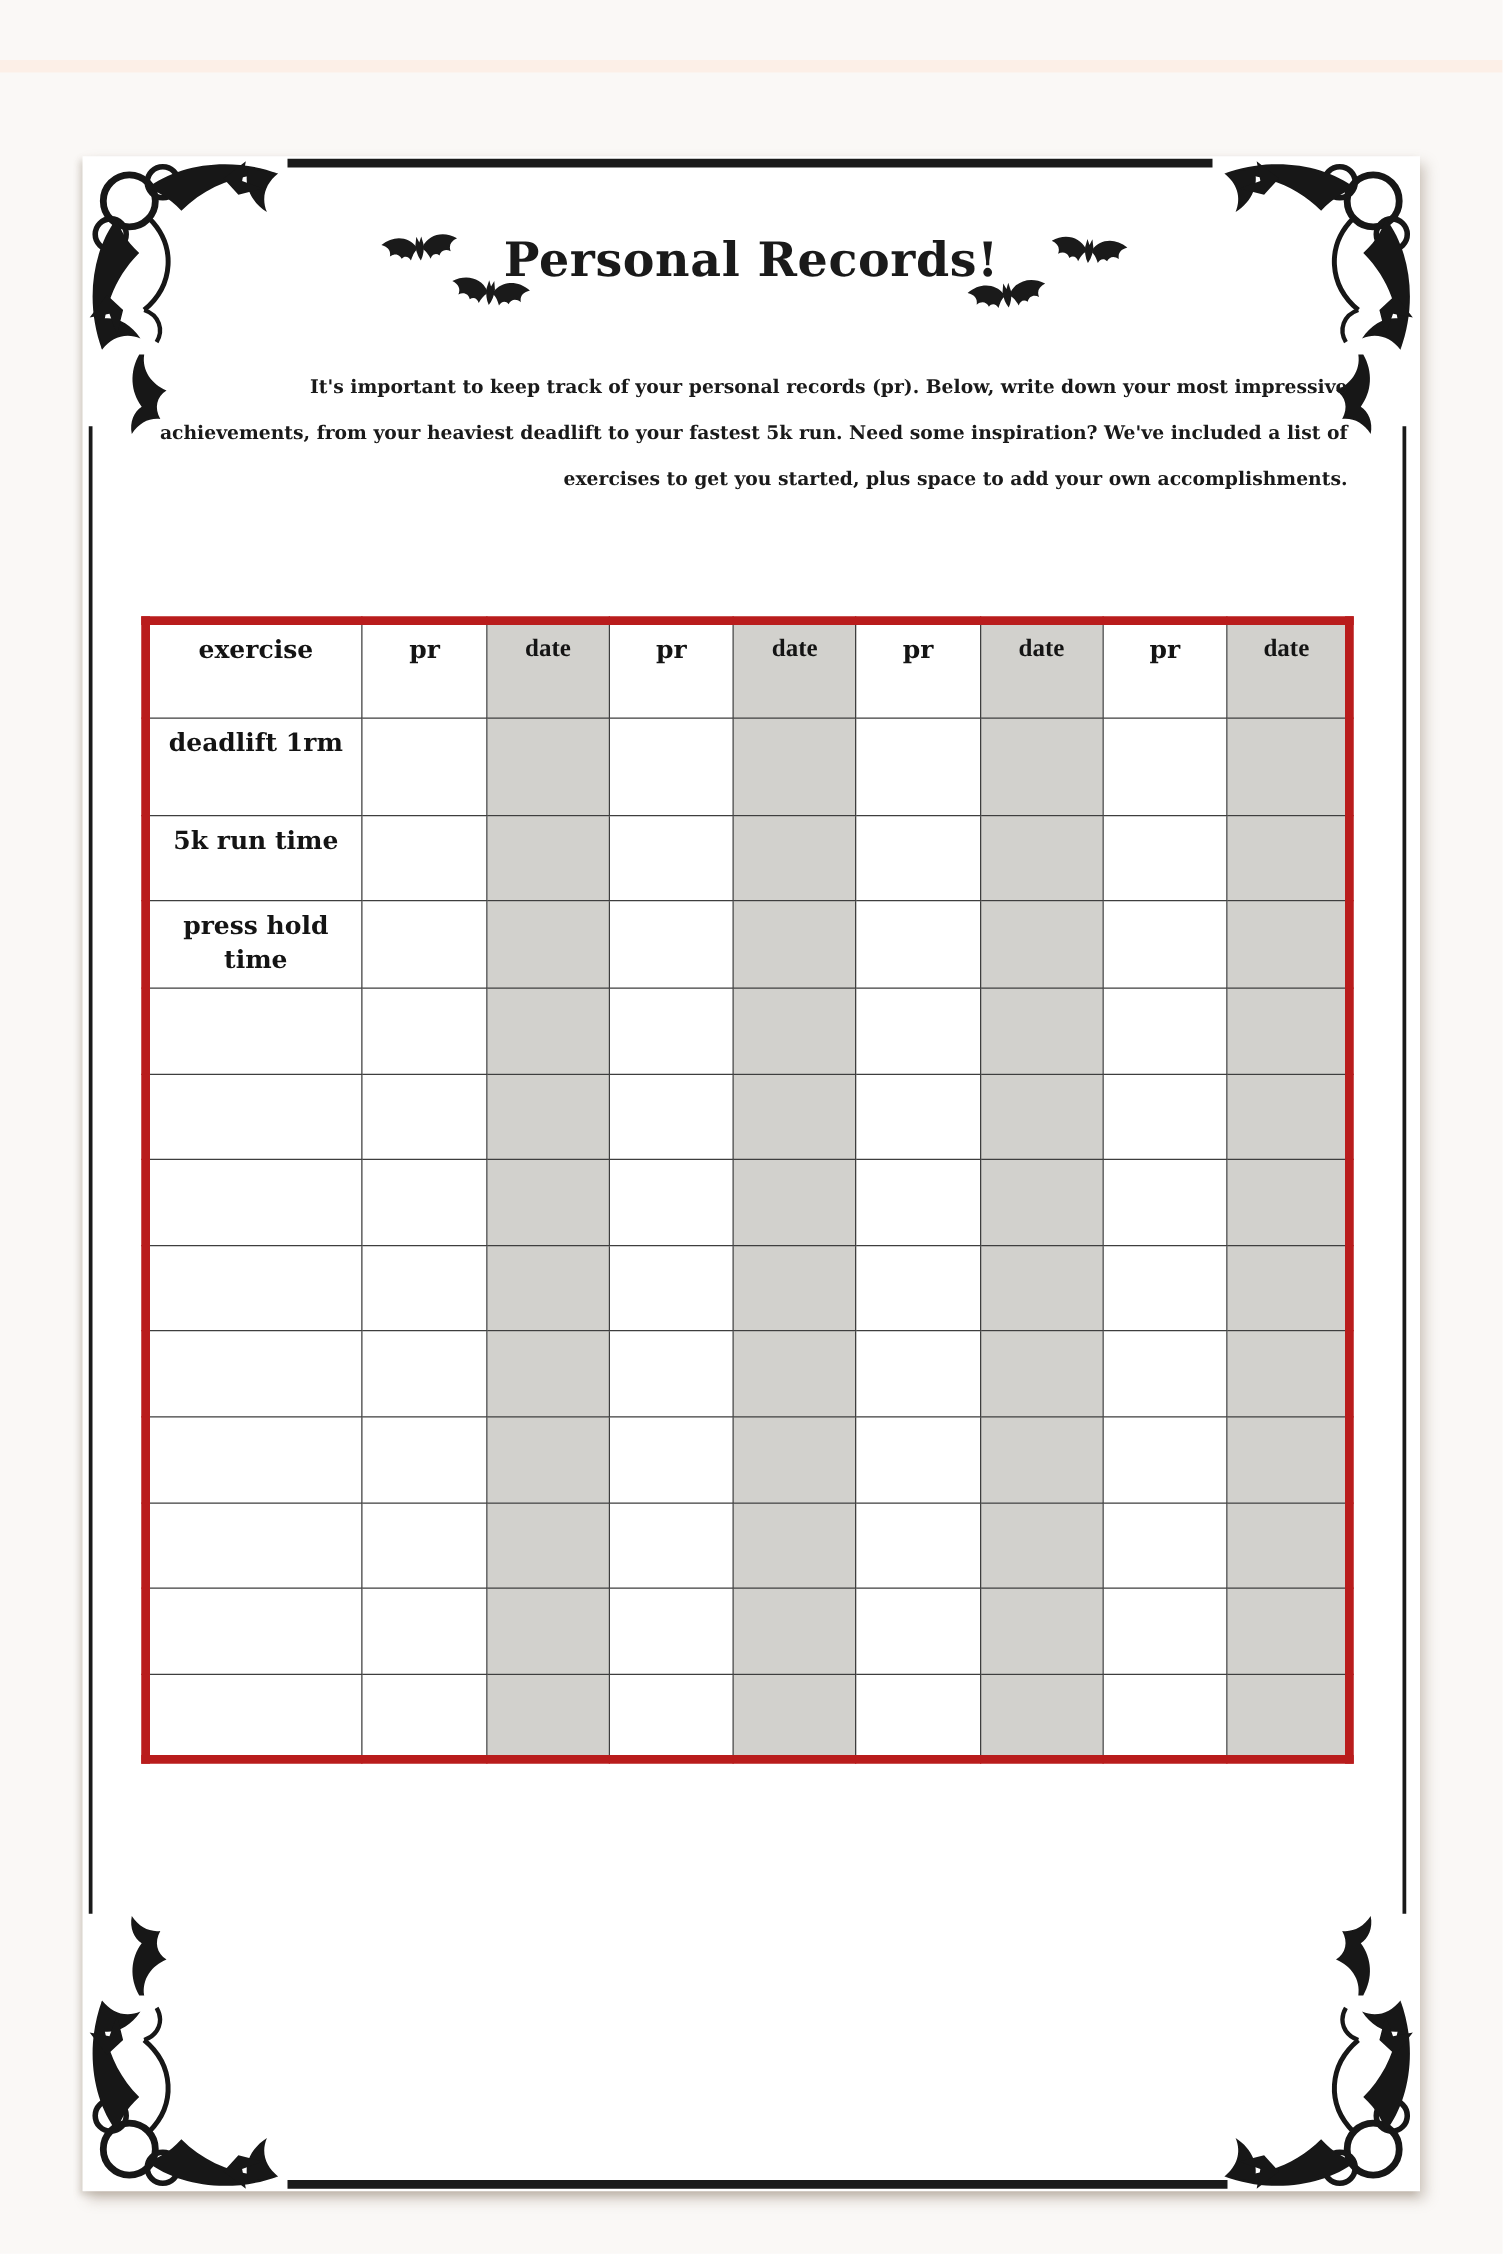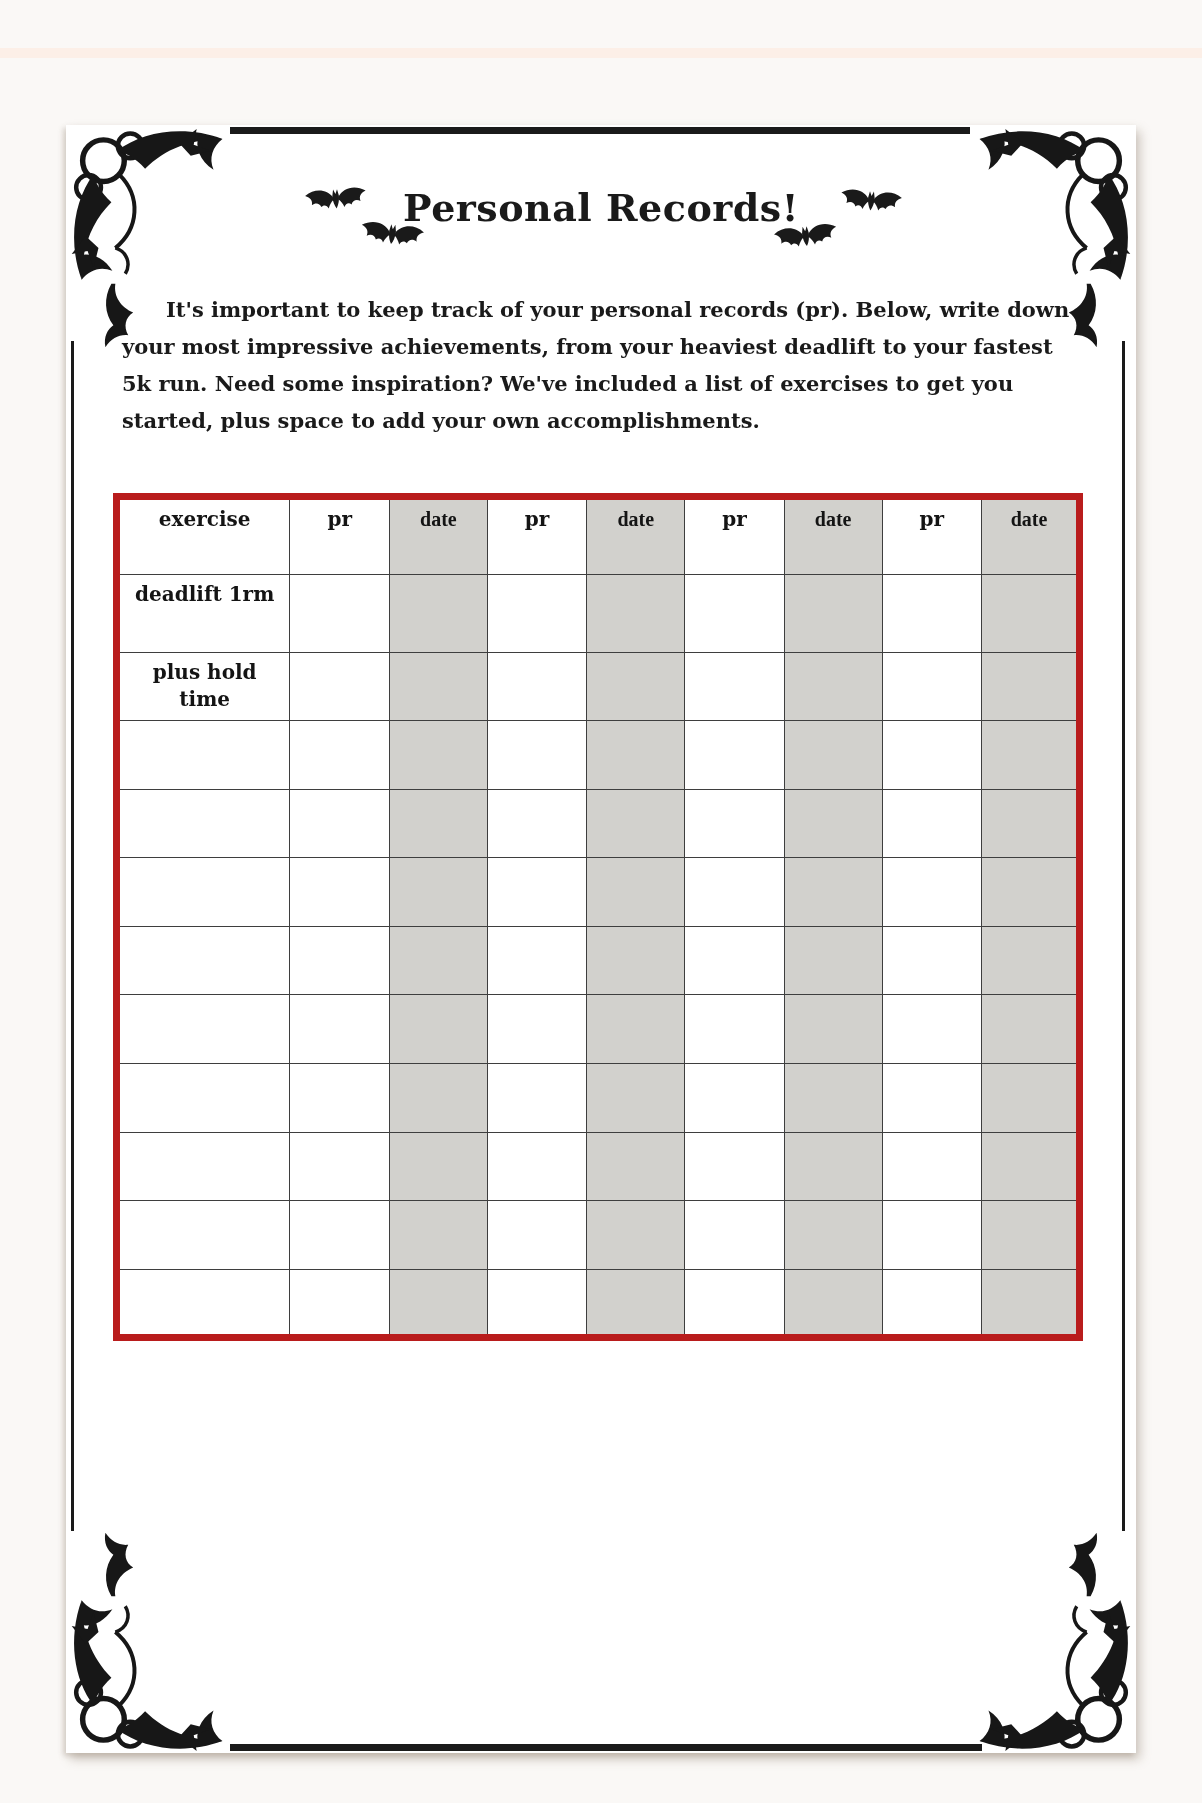--- a/index.html
+++ b/index.html
@@ -44,22 +44,22 @@
   }
 
   .bat{position:absolute;fill:var(--ink);}
   .bat.b1{left:237px;top:60px;width:66px;height:31px;transform:rotate(-5deg);}
   .bat.b2{left:292px;top:95px;width:68px;height:32px;transform:rotate(7deg);}
   .bat.b3{left:772px;top:62px;width:66px;height:31px;transform:rotate(5deg) scaleX(-1);}
   .bat.b4{left:706px;top:97px;width:68px;height:32px;transform:rotate(-7deg) scaleX(-1);}
 
   .intro{
     position:absolute;left:56px;top:166px;width:956px;margin:0;
-    font-size:21px;line-height:37px;font-weight:700;color:var(--ink);
-    text-indent:44px;text-align:left;
+    font-size:15px;line-height:37px;font-weight:700;color:var(--ink);
+    text-indent:44px;text-align:right;
   }
 
   table.records{
     position:absolute;left:47px;top:368px;width:970px;
     border-collapse:collapse;table-layout:fixed;
     color:#141414;border:7px solid #b91c1c;
   }
   table.records col.col-exercise{width:18%;}
   table.records col.col-pr{width:10.35%;}
   table.records col.col-date{width:10.15%;}
@@ -180,21 +180,32 @@
             <td></td>
             <td class="shaded"></td>
             <td></td>
             <td class="shaded"></td>
             <td></td>
             <td class="shaded"></td>
             <td></td>
             <td class="shaded"></td>
           </tr>
           <tr>
-            <td>plus hold time</td>
+            <td>5k run time</td>
+            <td></td>
+            <td class="shaded"></td>
+            <td></td>
+            <td class="shaded"></td>
+            <td></td>
+            <td class="shaded"></td>
+            <td></td>
+            <td class="shaded"></td>
+          </tr>
+          <tr>
+            <td>press hold time</td>
             <td></td>
             <td class="shaded"></td>
             <td></td>
             <td class="shaded"></td>
             <td></td>
             <td class="shaded"></td>
             <td></td>
             <td class="shaded"></td>
           </tr>
           <tr class="empty-row">

